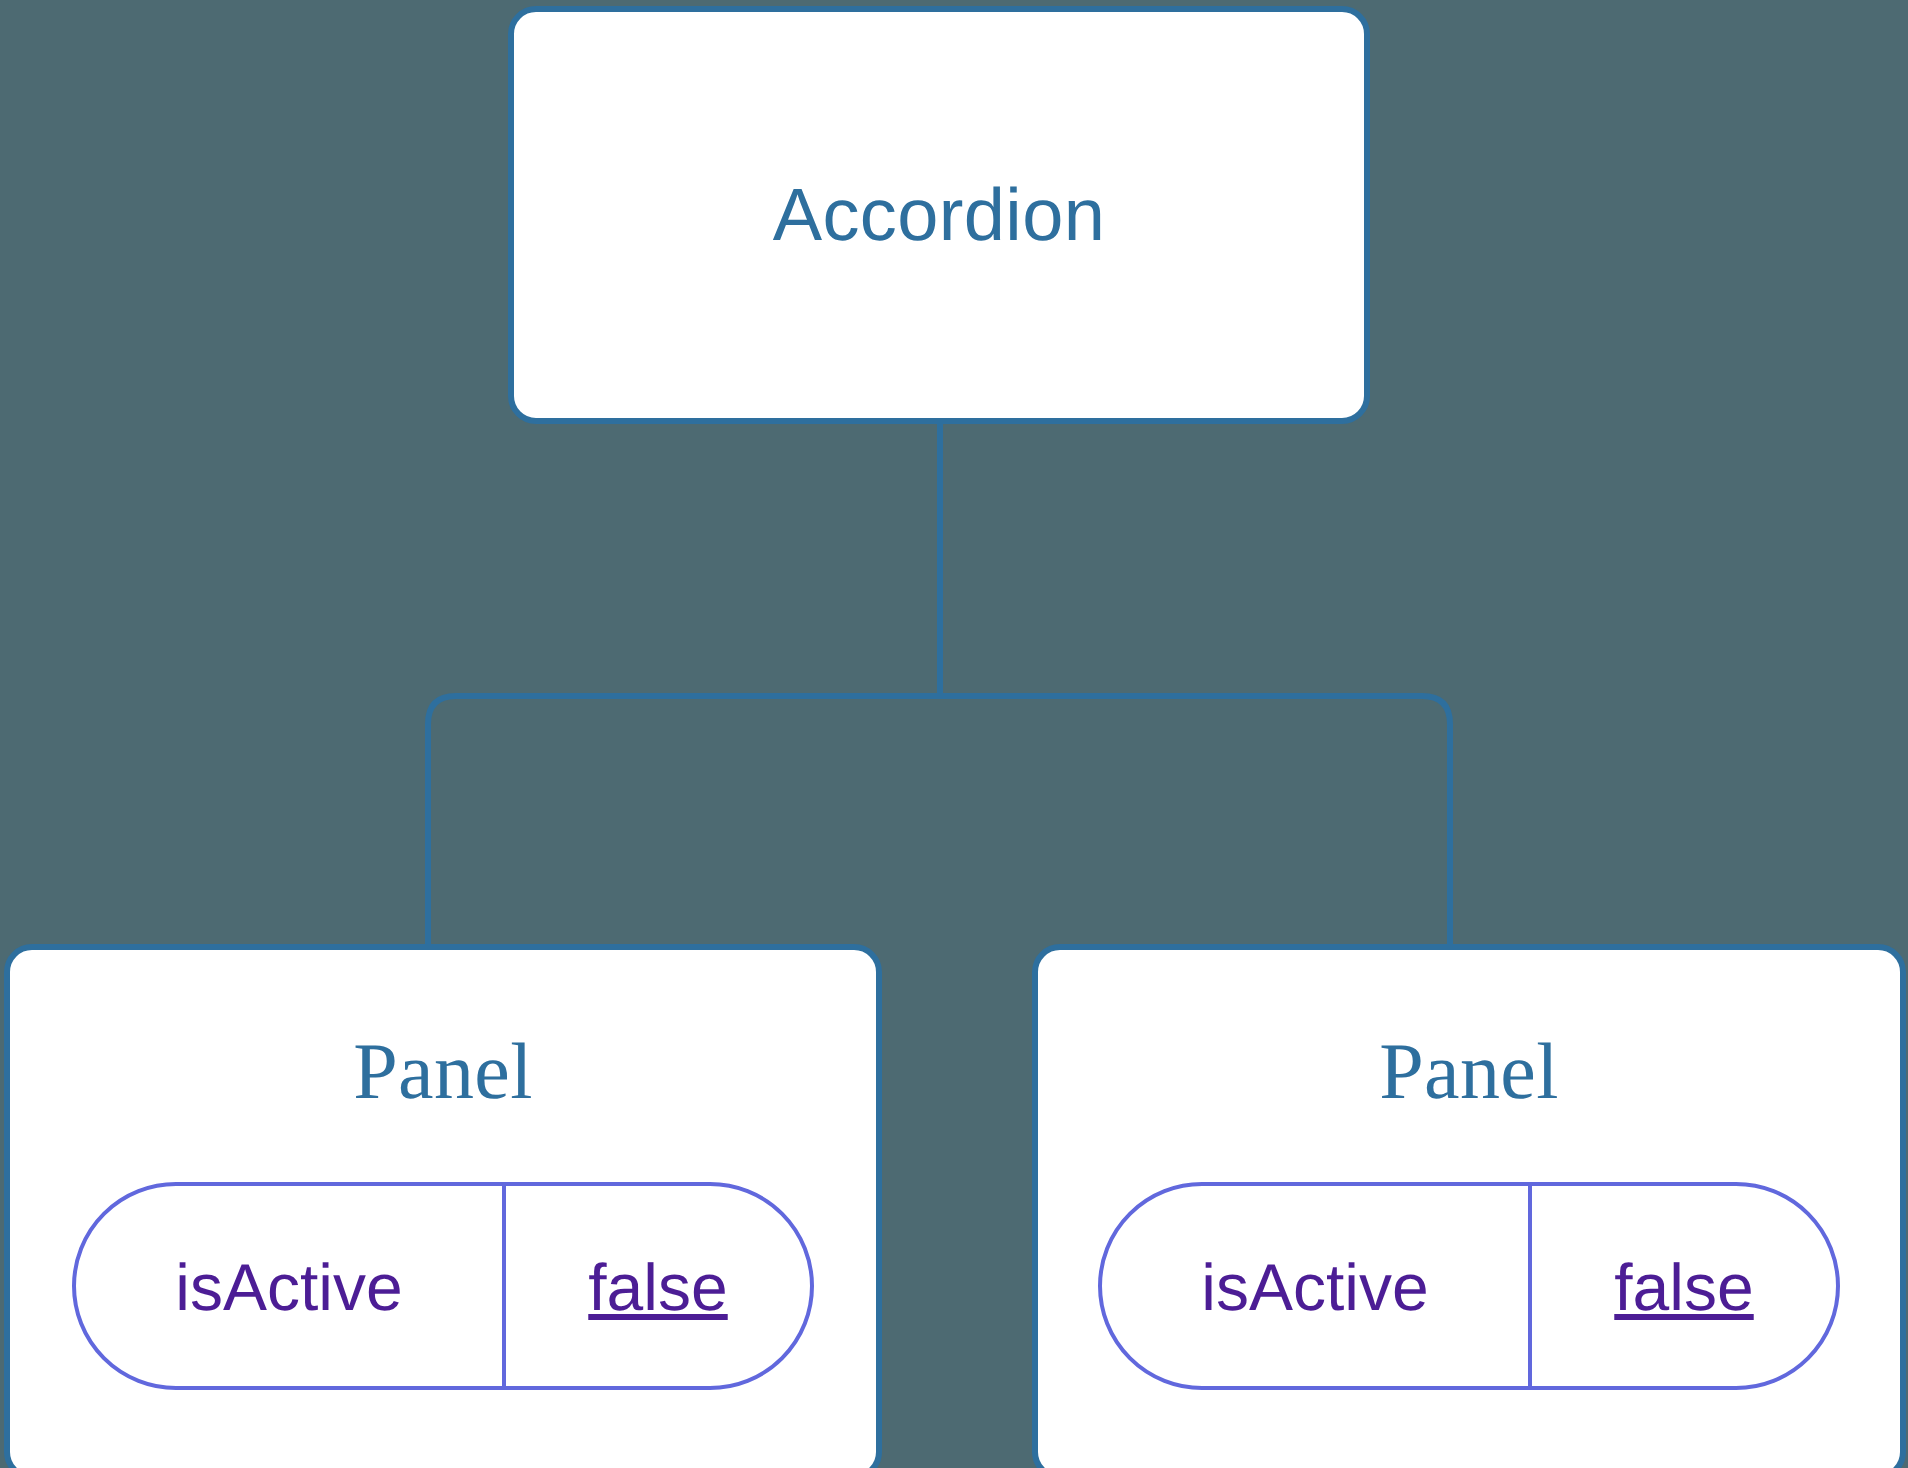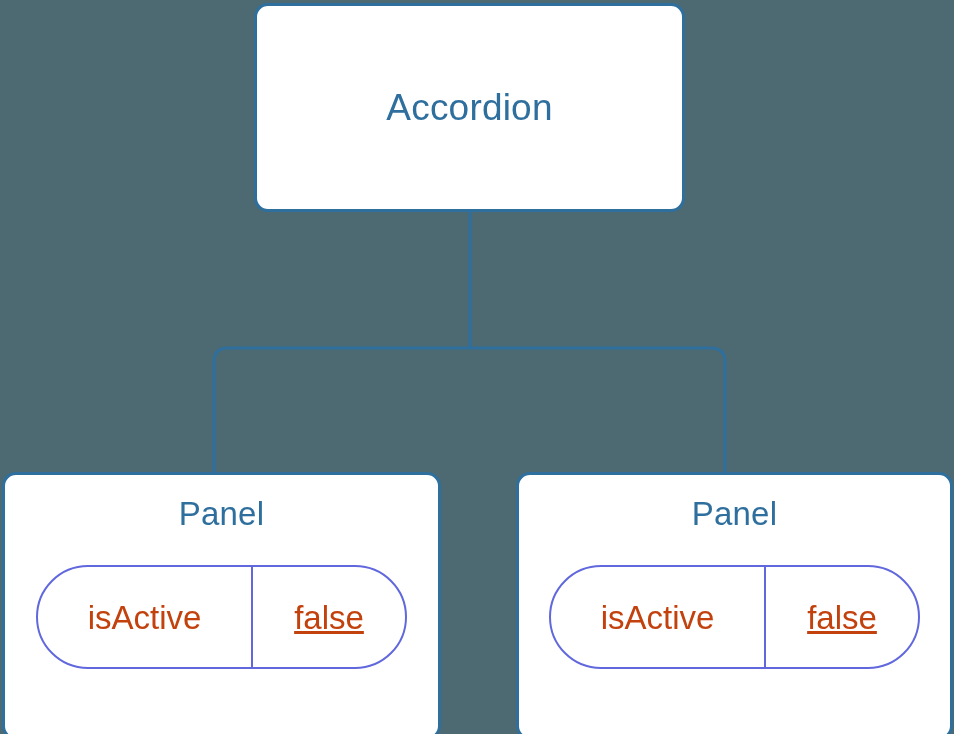--- a/index.html
+++ b/index.html
@@ -59,40 +59,41 @@
     height: 268px;
   }
   .node-title {
     color: #2e6f9e;
     font-size: 37px;
     line-height: 1;
     letter-spacing: 0.2px;
     white-space: nowrap;
   }
   .node-child .node-title {
-    font-size: 33px;
-    margin-top: 22px;
+    font-size: 40px;
+    margin-top: 41px;
+    font-family: Liberation Serif, serif;
   }
   .prop-pill {
     margin-top: 35px;
     height: 104px;
     display: flex;
     align-items: stretch;
     border: 2px solid #6168dd;
     border-radius: 52px;
     box-sizing: border-box;
     background: #ffffff;
     overflow: hidden;
   }
   .prop-key,
   .prop-val {
     display: flex;
     align-items: center;
     justify-content: center;
-    color: #c2410c;
+    color: #4c1d95;
     font-size: 33px;
     line-height: 1;
     white-space: nowrap;
     box-sizing: border-box;
   }
   .prop-key {
     width: 215px;
     border-right: 2px solid #6168dd;
   }
   .prop-val {

